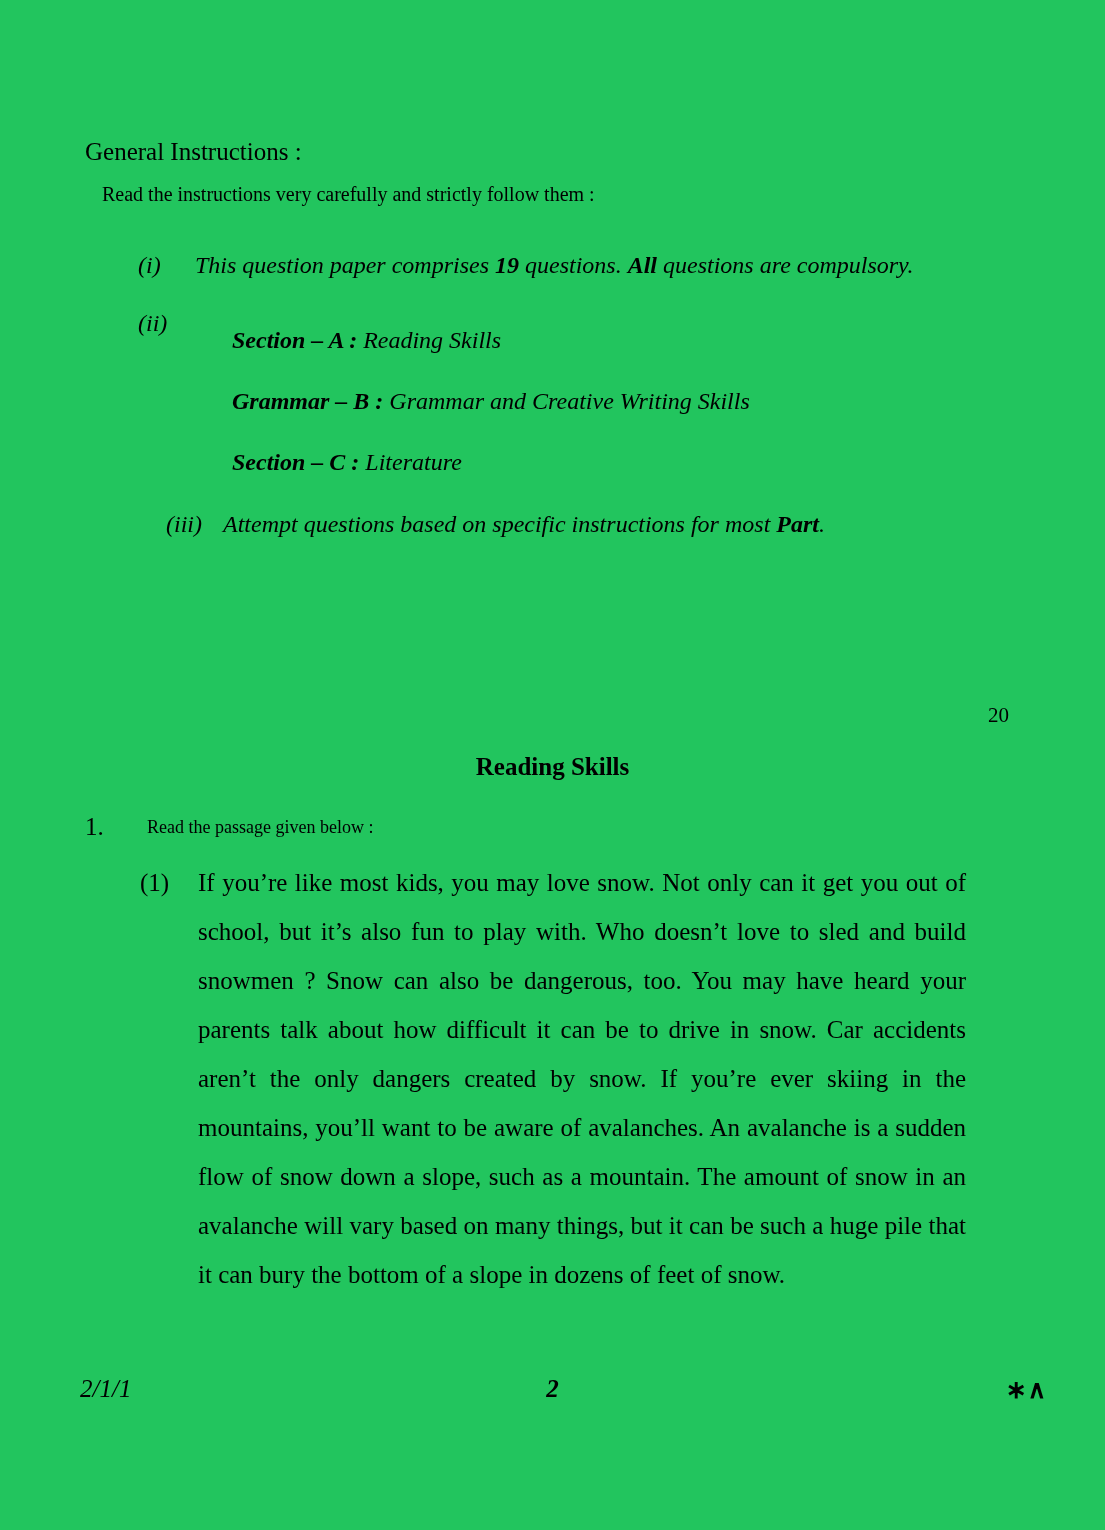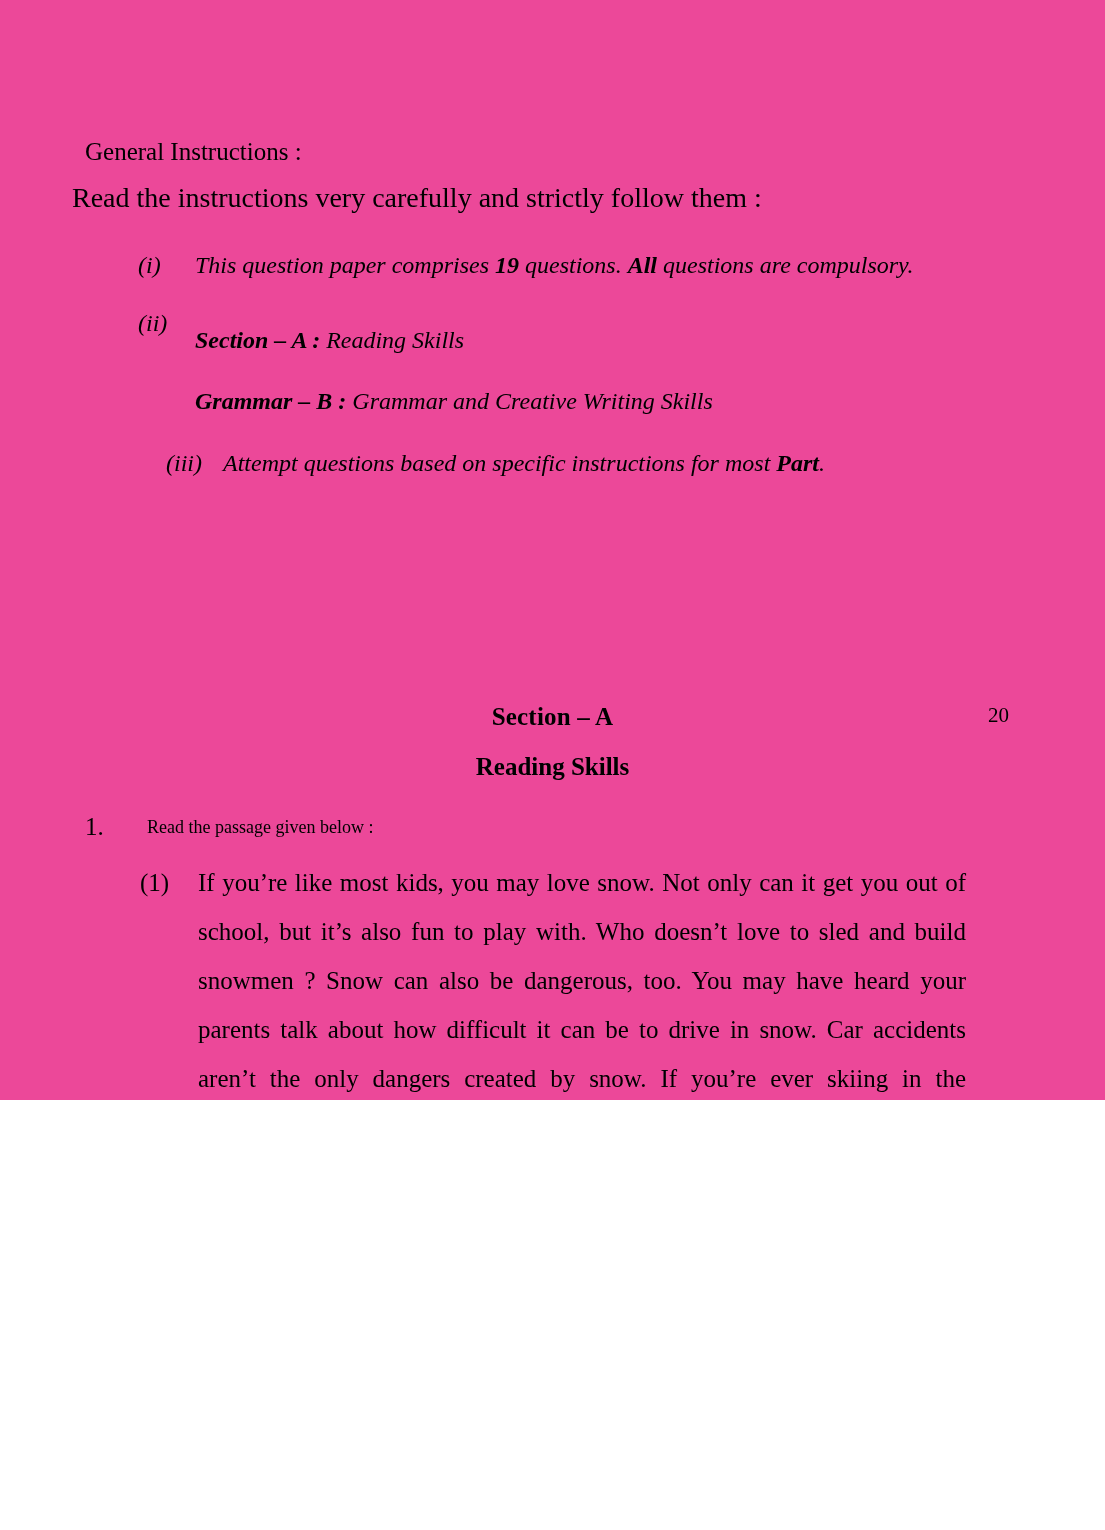--- a/index.html
+++ b/index.html
@@ -3,41 +3,41 @@
 <meta charset="utf-8">
 <style>
   html, body {
     margin: 0;
     padding: 0;
     background: #ffffff;
   }
   .page {
     position: relative;
     width: 1105px;
-    height: 1100px;
-    background: #ec4899;
+    height: 1530px;
+    background: #22c55e;
     font-family: "Liberation Serif", "DejaVu Serif", serif;
     color: #000000;
     overflow: hidden;
   }
 
   
   .gi-head {
     position: absolute;
     left: 85px;
     top: 138px;
     font-size: 25px;
     line-height: 1.1;
     white-space: nowrap;
   }
   .gi-sub {
     position: absolute;
-    left: 72px;
+    left: 102px;
     top: 183px;
-    font-size: 28px;
+    font-size: 20px;
     line-height: 1.1;
     white-space: nowrap;
   }
 
   
   .instructions {
     position: absolute;
     left: 138px;
     top: 243px;
     width: 862px;
@@ -66,20 +66,21 @@
 
   .section-line {
     font-style: italic;
     font-size: 24px;
     line-height: 44px;
     margin-top: 17px;
     white-space: nowrap;
   }
   .section-line .sec-key {
     font-weight: bold;
+    margin-left: 37px;
   }
 
   
   .sec-title {
     position: absolute;
     top: 703px;
     left: 0;
     width: 1105px;
     text-align: center;
     font-size: 25px;
@@ -199,31 +200,31 @@
     </div>
 
     <div class="ins-row">
       <div class="ins-marker">(ii)</div>
       <div class="ins-body nojust">
 
         <div class="section-line"><span class="sec-key">Section – A :</span><span> Reading Skills</span></div>
 
         <div class="section-line"><span class="sec-key">Grammar – B :</span><span> Grammar and Creative Writing Skills</span></div>
 
+        <div class="section-line"><span class="sec-key">Section – C :</span><span> Literature</span></div>
       </div>
     </div>
 
     <div class="ins-row" style="margin-top:18px;margin-left:28px;">
       <div class="ins-marker">(iii)</div>
       <div class="ins-body nojust"><span>Attempt questions based on specific instructions for most </span><b>Part</b><span>.</span></div>
     </div>
 
   </div>
 
-  <div class="sec-title">Section – A</div>
   <div class="sec-marks">20</div>
   <div class="sec-subtitle">Reading Skills</div>
 
   <div class="q-row">
     <div class="q-num">1.</div>
     <div class="q-text">Read the passage given below :</div>
   </div>
 
   <div class="passage">
     <div class="p-marker">(1)</div>

